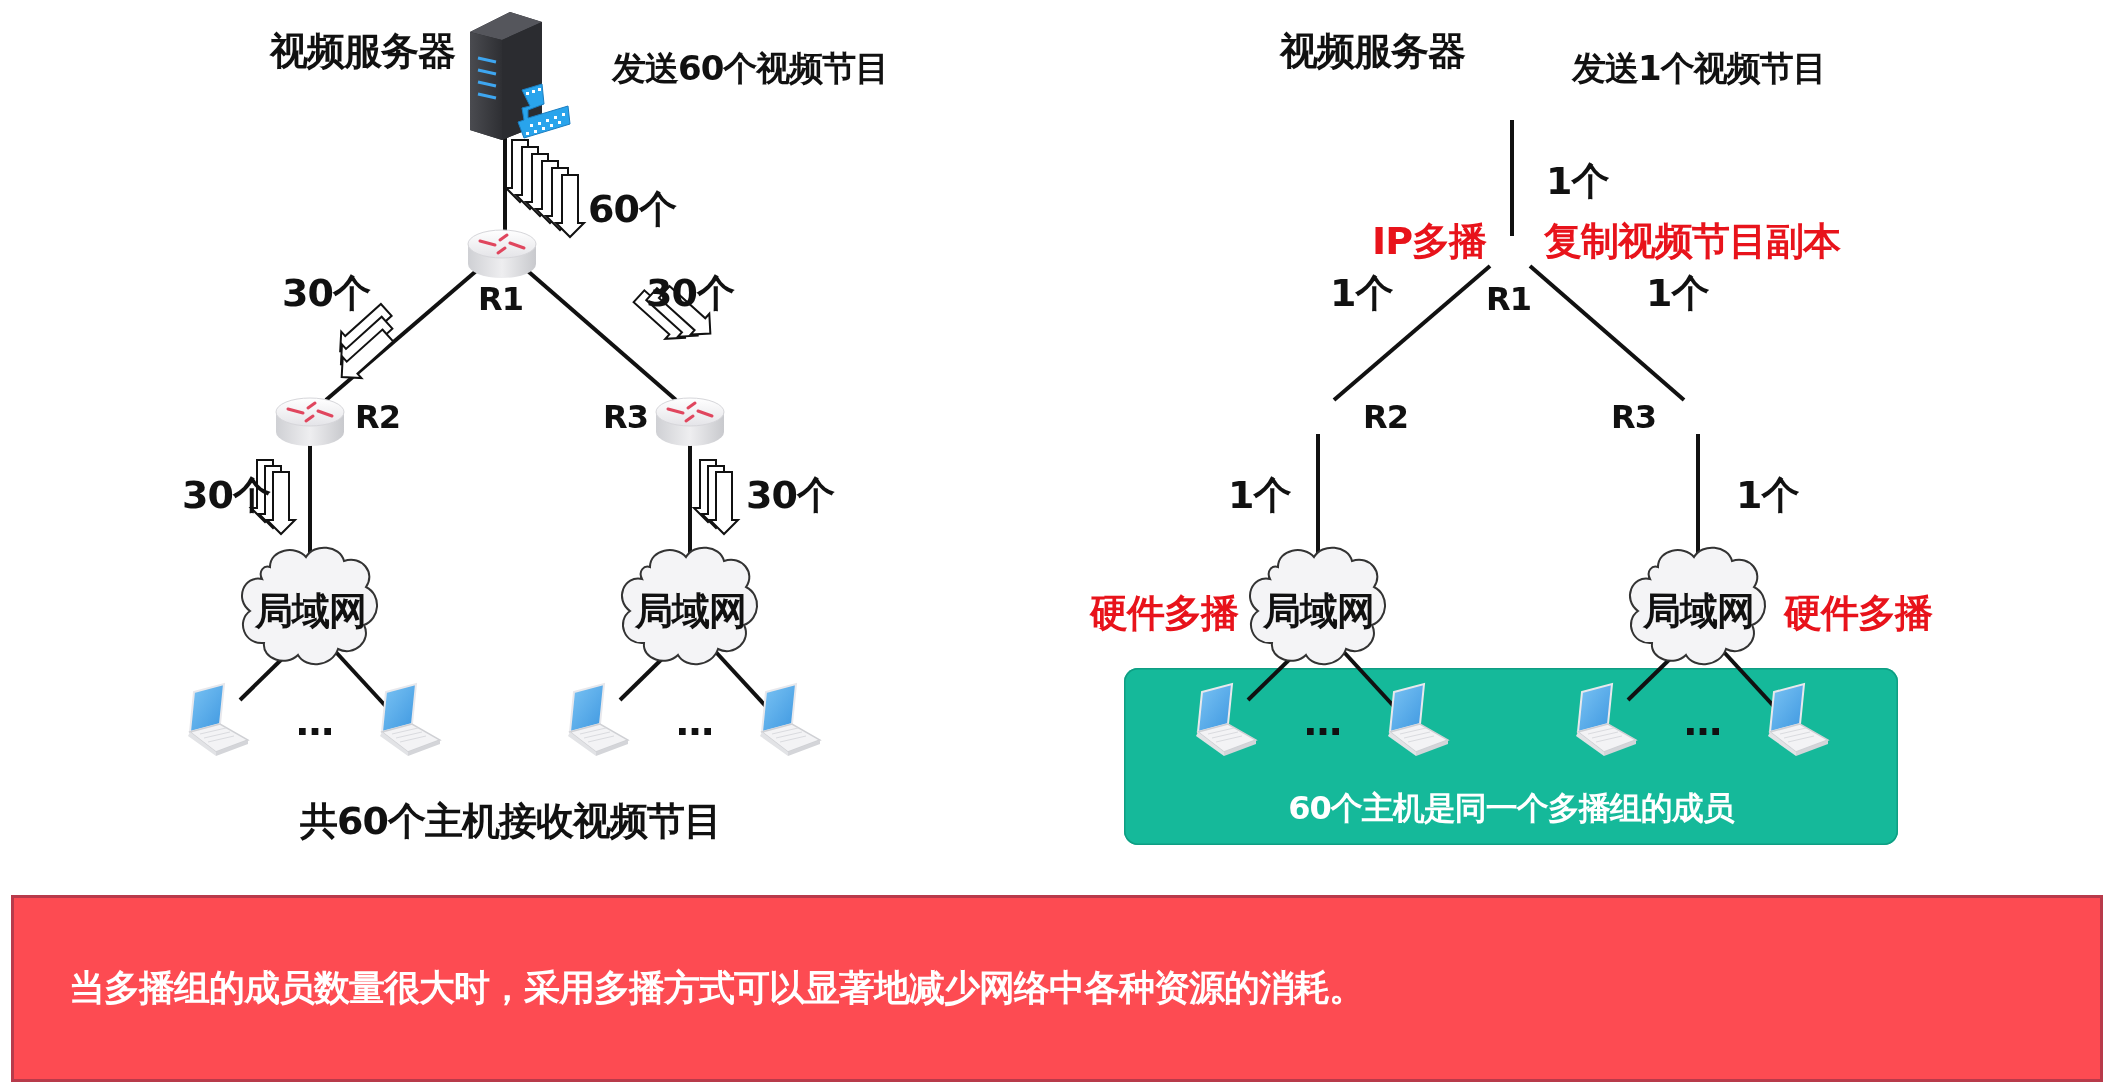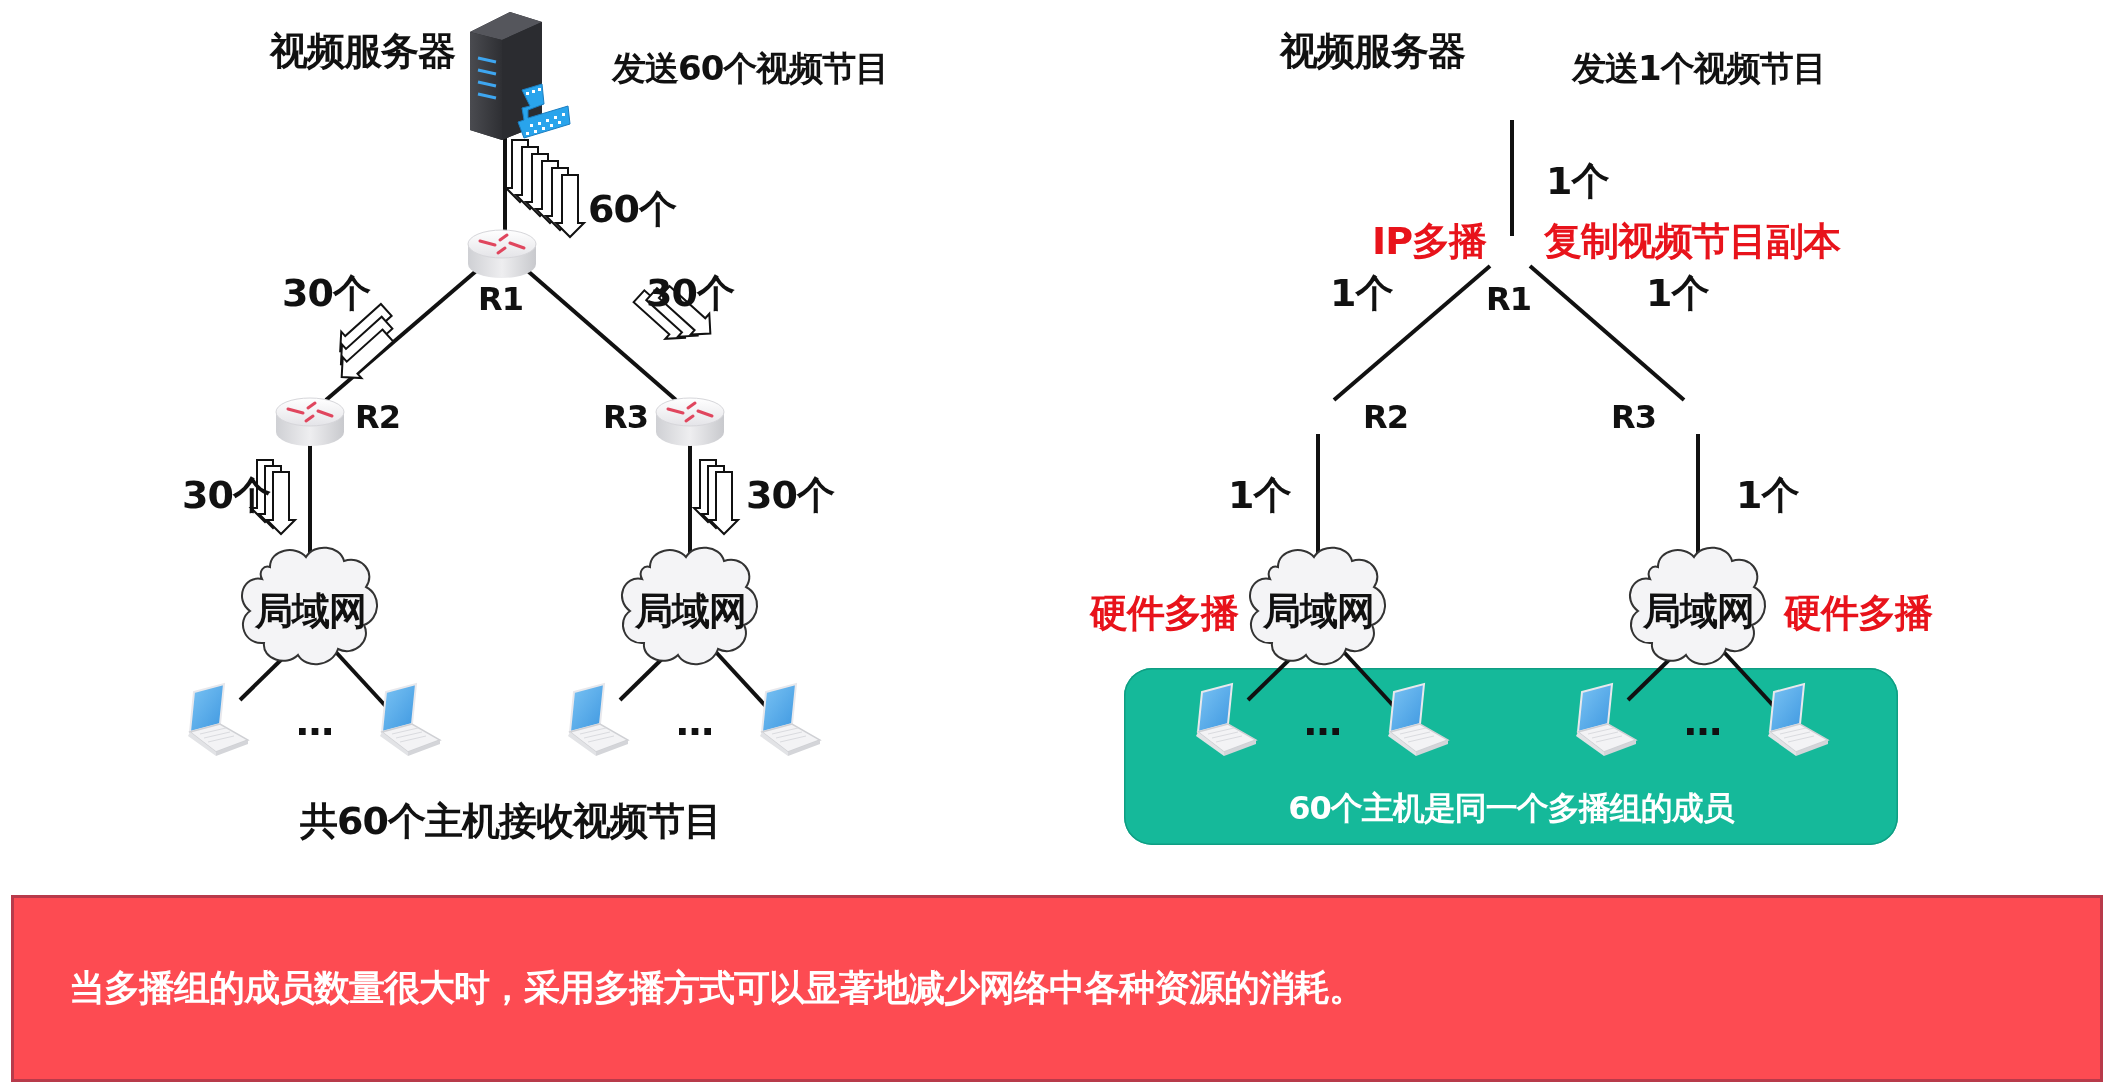--- a/index.html
+++ b/index.html
@@ -6,21 +6,21 @@
   body { width:2114px; height:1090px; position:relative; overflow:hidden;
          font-family:"DejaVu Sans", "Liberation Sans", sans-serif; }
   .abs { position:absolute; }
   .lbl { position:absolute; font-weight:bold; color:#111; white-space:nowrap; letter-spacing:-1px; }
   .lbl-red { color:#e8131b; }
   .lbl-big { font-size:34px; }
   .lbl-mid { font-size:38px; }
   .lbl-router { font-size:32px; }
   #diagram { position:absolute; left:0; top:0; width:2114px; height:880px; }
   #teal-box { position:absolute; left:1124px; top:668px; width:774px; height:177px;
-              background:#15b99a; border-radius:28px; box-shadow:0 0 0 1.5px #0f9e83 inset; }
+              background:#15b99a; border-radius:14px; box-shadow:0 0 0 1.5px #0f9e83 inset; }
   #teal-caption { position:absolute; left:0; right:0; bottom:14px; text-align:center;
                   color:#ffffff; font-weight:bold; font-size:32px; letter-spacing:-1px; }
   #banner { position:absolute; left:11px; top:895px; width:2092px; height:187px;
             background:#fd4b52; box-shadow:inset 0 0 0 3px #b83a4a; }
   #banner-text { position:absolute; left:0; right:0; top:0; bottom:0; display:flex;
                  align-items:center; padding-left:58px; color:#ffffff; font-weight:bold;
                  font-size:36px; letter-spacing:-1px; }
 </style>
 </head>
 <body>

